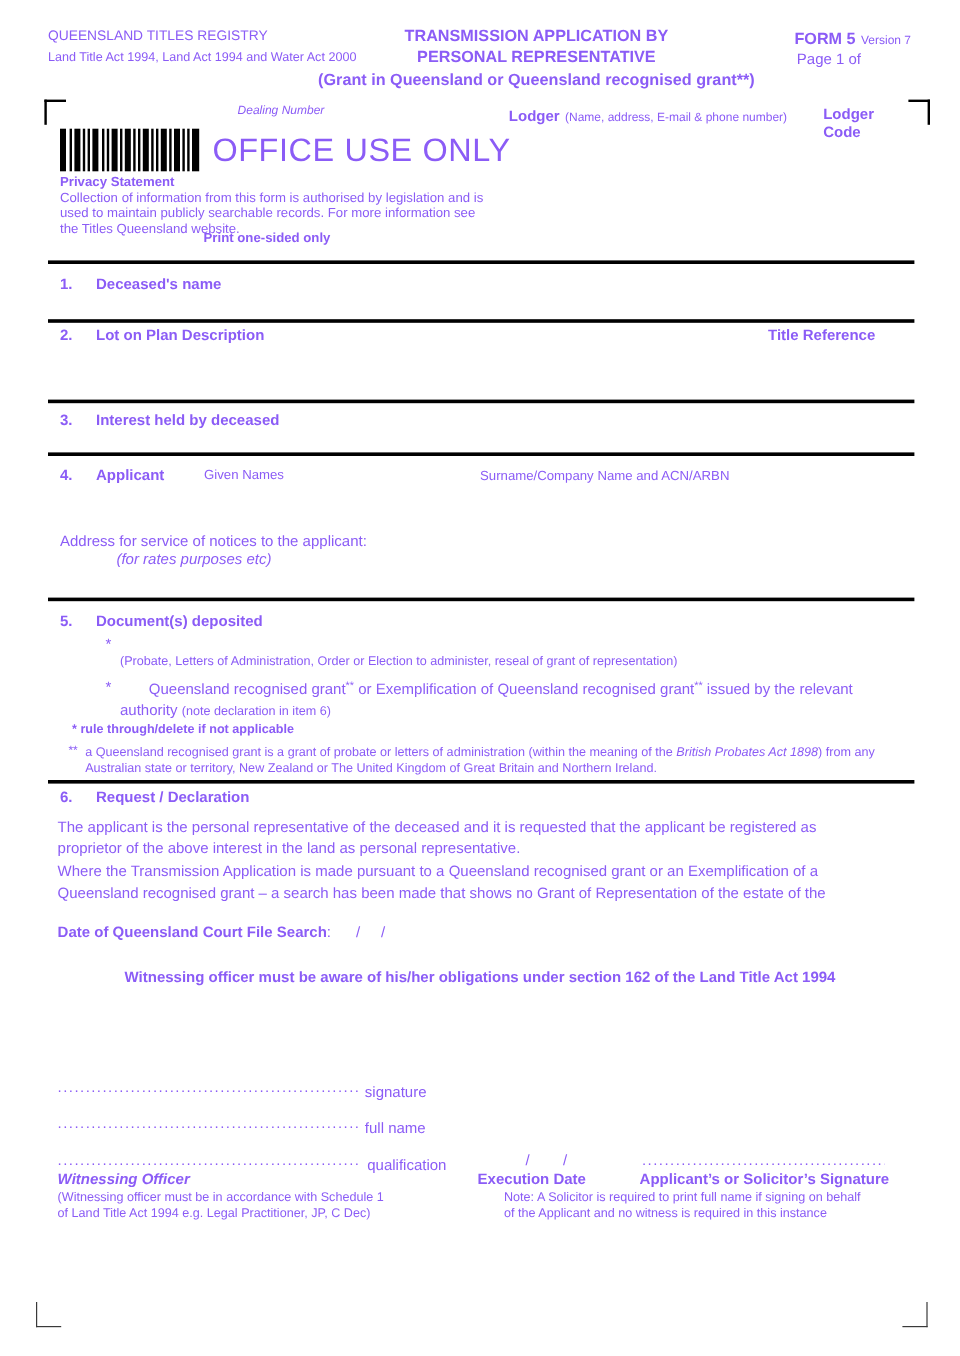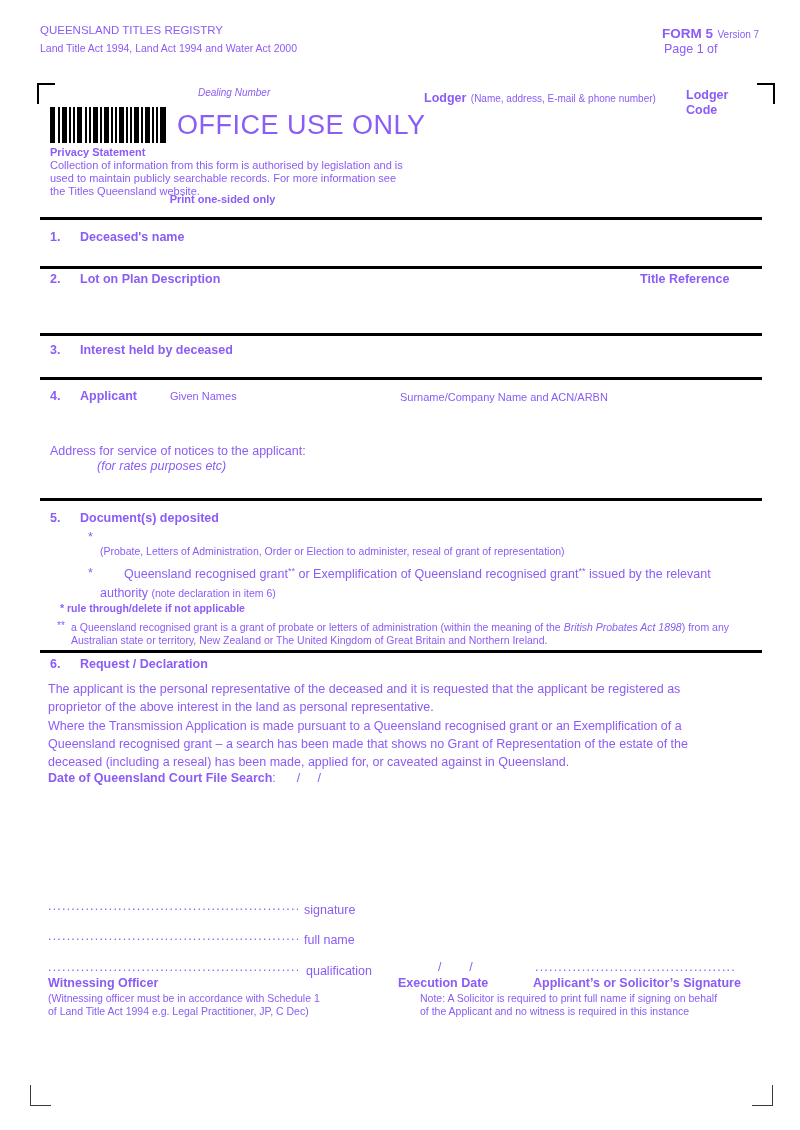--- a/index.html
+++ b/index.html
@@ -27,20 +27,25 @@
   .lh18{line-height:18px;}
 </style>
 </head>
 <body>
 
 <div class="page">
 
   <div class="a f115" style="left:40px;top:24px;">QUEENSLAND TITLES REGISTRY</div>
   <div class="a f105" style="left:40px;top:42px;">Land Title Act 1994, Land Act 1994 and Water Act 2000</div>
 
+  <div class="a ctr" style="left:222px;top:22px;width:450px;">
+    <div class="f135 b">TRANSMISSION APPLICATION BY</div>
+    <div class="f135 b" style="margin-top:3px;">PERSONAL REPRESENTATIVE</div>
+    <div class="f135 b" style="margin-top:4px;">(Grant in Queensland or Queensland recognised grant**)</div>
+  </div>
 
   <div class="a" style="left:662px;top:24px;">
     <span class="f135 b">FORM 5</span>
     <span class="f10">Version 7</span>
   </div>
   <div class="a f125" style="left:664px;top:42px;">Page 1 of</div>
 
   <div class="crn" style="left:37px;top:83px;width:16px;height:19px;border-left:2.5px solid #000;border-top:2.5px solid #000;"></div>
   <div class="crn" style="left:757px;top:83px;width:16px;height:19px;border-right:2.5px solid #000;border-top:2.5px solid #000;"></div>
   <div class="crn" style="left:30px;top:1085px;width:20px;height:20px;border-left:1.5px solid #3a3a3a;border-bottom:1.5px solid #3a3a3a;"></div>
@@ -141,44 +146,44 @@
   <div class="a f125 b" style="left:50px;top:657px;">6.</div>
   <div class="a f125 b" style="left:80px;top:657px;">Request / Declaration</div>
 
   <div class="a f125 lh18" style="left:48px;top:680px;width:720px;">
     <div>The applicant is the personal representative of the deceased and it is requested that the applicant be registered as</div>
     <div>proprietor of the above interest in the land as personal representative.</div>
   </div>
   <div class="a f125 lh18" style="left:48px;top:717px;width:720px;">
     <div>Where the Transmission Application is made pursuant to a Queensland recognised grant or an Exemplification of a</div>
     <div>Queensland recognised grant – a search has been made that shows no Grant of Representation of the estate of the</div>
-    <div>deceased (including a reseal) has been made, applied for, or caveated against in Queensland.</div>
   </div>
 
   <div class="a" style="left:48px;top:768px;">
     <span class="f125 b">Date of Queensland Court File Search</span><span class="f125 pre">:      /     /</span>
   </div>
 
+  <div class="a f125 b ctr" style="left:45px;top:807px;width:710px;">Witnessing officer must be aware of his/her obligations under section 162 of the Land Title Act 1994</div>
 
   <div class="a" style="left:48px;top:899px;">
     <span class="dots f125" style="width:252px;">..........................................................................................................</span><span class="f125" style="margin-left:4px;">signature</span>
   </div>
   <div class="a" style="left:48px;top:929px;">
     <span class="dots f125" style="width:252px;">..........................................................................................................</span><span class="f125" style="margin-left:4px;">full name</span>
   </div>
   <div class="a" style="left:48px;top:960px;">
     <span class="dots f125" style="width:252px;">..........................................................................................................</span><span class="f125" style="margin-left:6px;">qualification</span>
   </div>
 
   <div class="a f125 pre" style="left:438px;top:960px;">/        /</div>
   <div class="a" style="left:535px;top:960px;">
     <span class="dots f125" style="width:202px;">..........................................................................................................</span>
   </div>
 
-  <div class="a f125 b" style="left:48px;top:976px;">Witnessing Officer</div>
+  <div class="a f125 b" style="left:48px;top:976px;font-style:italic;">Witnessing Officer</div>
   <div class="a f125 b" style="left:398px;top:976px;">Execution Date</div>
   <div class="a f125 b" style="left:533px;top:976px;">Applicant’s or Solicitor’s Signature</div>
 
   <div class="a f105 lh13" style="left:48px;top:992px;">
     <div>(Witnessing officer must be in accordance with Schedule 1</div>
     <div>of Land Title Act 1994 e.g. Legal Practitioner, JP, C Dec)</div>
   </div>
   <div class="a f105 lh13 rgt" style="left:420px;top:992px;width:336px;">
     <div>Note: A Solicitor is required to print full name if signing on behalf</div>
     <div>of the Applicant and no witness is required in this instance</div>

